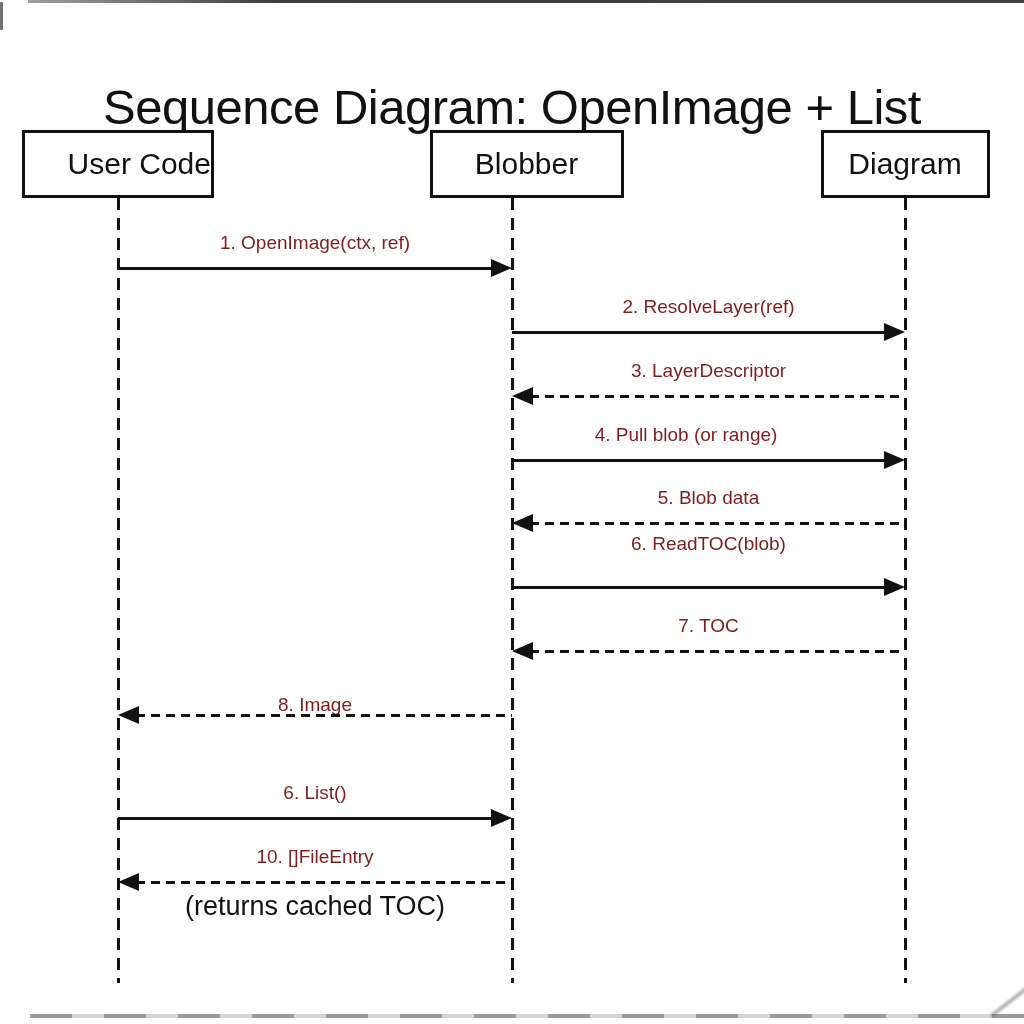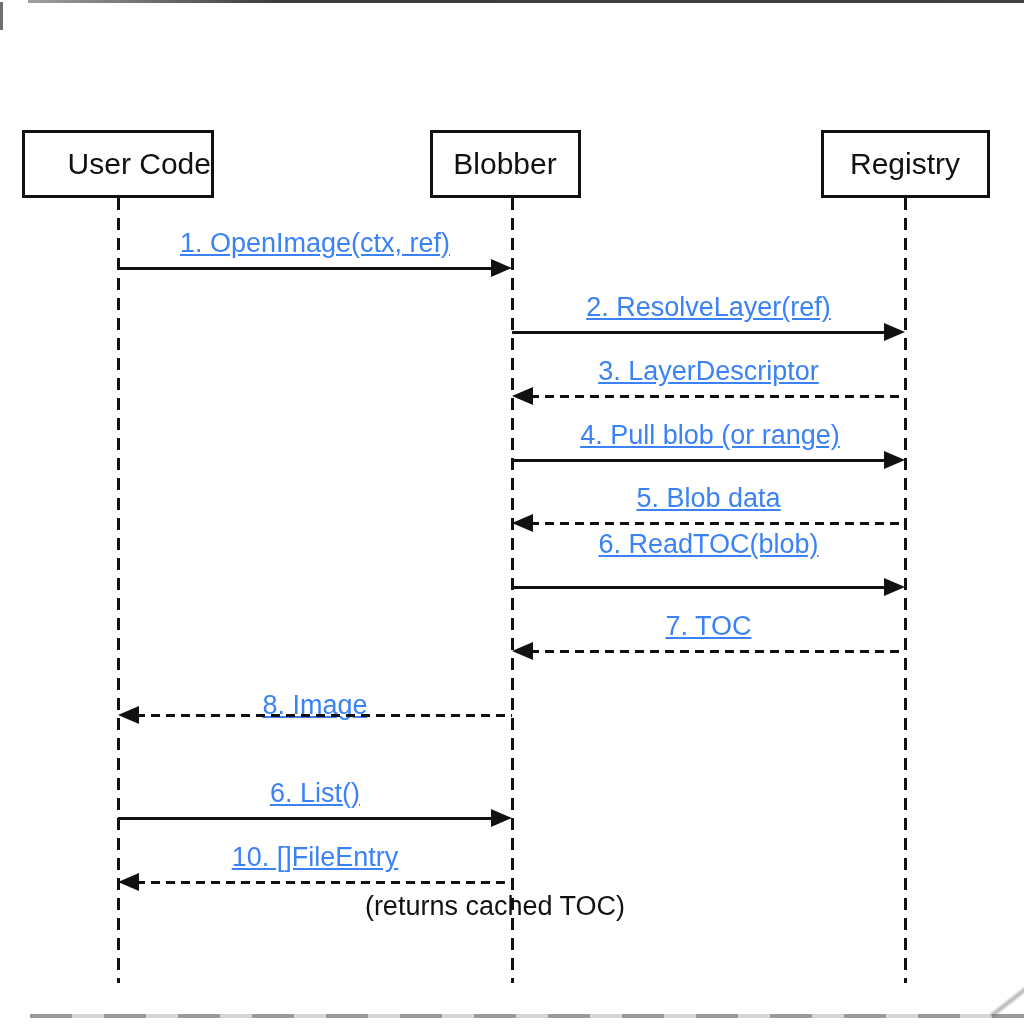--- a/index.html
+++ b/index.html
@@ -48,30 +48,29 @@
     position: absolute;
     top: 198px;
     width: 3px;
     height: 785px;
     background: repeating-linear-gradient(to bottom, #111111 0px 12px, transparent 12px 20px);
   }
   .msg-label {
     position: absolute;
     width: 620px;
     text-align: center;
-    font-size: 27px;
+    font-size: 19px;
     line-height: 32px;
-    color: #3b82f6;
+    color: #7f1d1d;
     white-space: nowrap;
-    text-decoration: underline;
   }
   .msg-note {
     position: absolute;
     width: 620px;
-    text-align: right;
+    text-align: center;
     font-size: 27px;
     line-height: 32px;
     color: #111111;
     white-space: nowrap;
   }
   .msg-shaft {
     position: absolute;
     height: 3px;
   }
   .msg-shaft.solid { background: #111111; }
@@ -112,43 +111,44 @@
     transform: rotate(-38deg);
     filter: blur(.8px);
   }
 </style>
 </head>
 <body>
 
 <div id="page">
   <div class="edge-top"></div>
   <div class="edge-left-tick"></div>
+  <h1 class="title">Sequence Diagram: OpenImage + List</h1>
   <div id="stage">
       <div class="actor-box" style="left: 22px; width: 192px; justify-content: flex-end;">
         <span class="actor-label">User Code</span>
       </div>
       <div class="lifeline" style="left: 116.5px;"></div>
-      <div class="actor-box" style="left: 429.5px; width: 151px;">
+      <div class="actor-box" style="left: 429.5px; width: 194px;">
         <span class="actor-label">Blobber</span>
       </div>
       <div class="lifeline" style="left: 510.5px;"></div>
       <div class="actor-box" style="left: 820.5px; width: 169px;">
-        <span class="actor-label">Registry</span>
+        <span class="actor-label">Diagram</span>
       </div>
       <div class="lifeline" style="left: 903.5px;"></div>
       <div class="msg-label" style="left: 5px; top: 227px;">1. OpenImage(ctx, ref)</div>
       <div class="msg-shaft solid" style="top: 266.5px; left: 118px; width: 376px;"></div>
       <div class="msg-head right" style="top: 259px; left: 491px;"></div>
       <div class="msg-label" style="left: 398.5px; top: 291px;">2. ResolveLayer(ref)</div>
       <div class="msg-shaft solid" style="top: 330.5px; left: 512px; width: 375px;"></div>
       <div class="msg-head right" style="top: 323px; left: 884px;"></div>
       <div class="msg-label" style="left: 398.5px; top: 355px;">3. LayerDescriptor</div>
       <div class="msg-shaft dashed" style="top: 394.5px; left: 530px; width: 375px;"></div>
       <div class="msg-head left" style="top: 387px; left: 512px;"></div>
-      <div class="msg-label" style="left: 400px; top: 419px;">4. Pull blob (or range)</div>
+      <div class="msg-label" style="left: 376px; top: 419px;">4. Pull blob (or range)</div>
       <div class="msg-shaft solid" style="top: 458.5px; left: 512px; width: 375px;"></div>
       <div class="msg-head right" style="top: 451px; left: 884px;"></div>
       <div class="msg-label" style="left: 398.5px; top: 482px;">5. Blob data</div>
       <div class="msg-shaft dashed" style="top: 521.5px; left: 530px; width: 375px;"></div>
       <div class="msg-head left" style="top: 514px; left: 512px;"></div>
       <div class="msg-label" style="left: 398.5px; top: 528px;">6. ReadTOC(blob)</div>
       <div class="msg-shaft solid" style="top: 585.5px; left: 512px; width: 375px;"></div>
       <div class="msg-head right" style="top: 578px; left: 884px;"></div>
       <div class="msg-label" style="left: 398.5px; top: 610px;">7. TOC</div>
       <div class="msg-shaft dashed" style="top: 649.5px; left: 530px; width: 375px;"></div>

